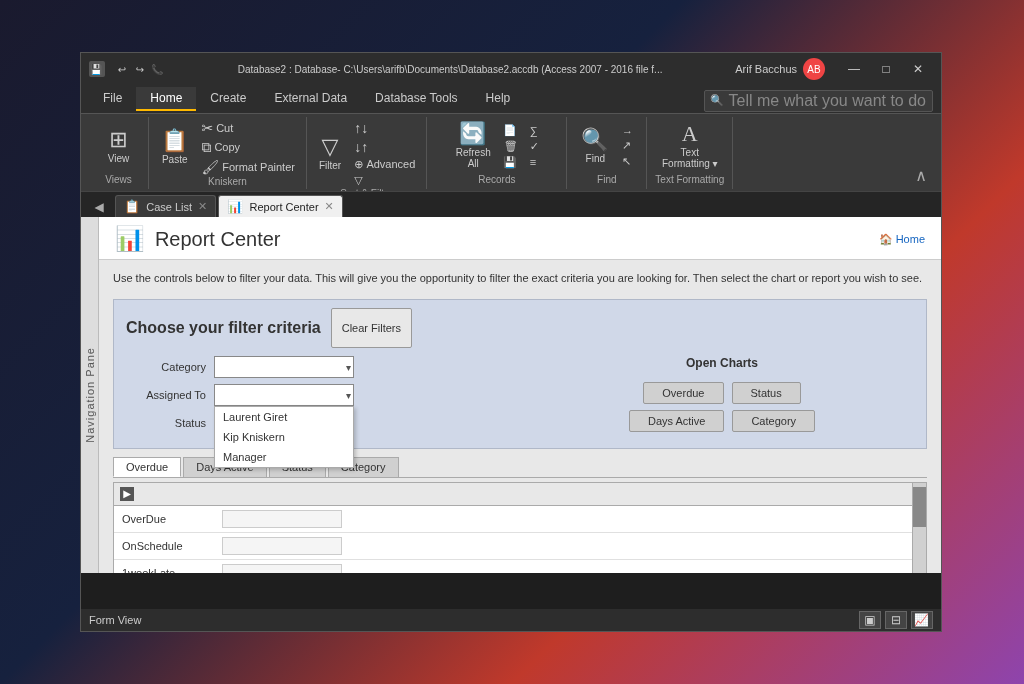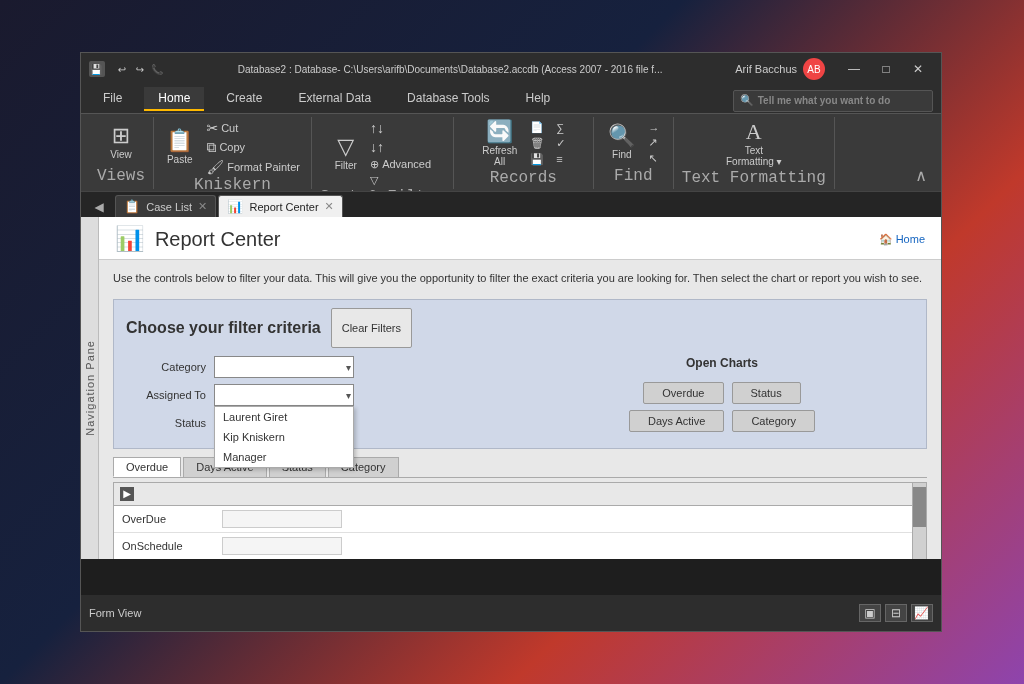--- a/index.html
+++ b/index.html
@@ -150,25 +150,24 @@
       display: flex;
       flex-direction: column;
       align-items: center;
       padding: 2px 8px;
       height: 72px;
       border-right: 1px solid #555;
       min-width: 60px;
     }
     .ribbon-group:last-child { border-right: none; }
     .ribbon-group-label {
-      font-size: 16px;
+      font-size: 10px;
       color: #aaa;
       margin-top: auto;
       padding-bottom: 2px;
-      font-family: Liberation Mono, monospace;
     }
     .ribbon-group-items {
       display: flex;
       gap: 6px;
       align-items: center;
       flex: 1;
     }
     .ribbon-item {
       display: flex;
       flex-direction: column;
@@ -543,21 +542,21 @@
       background: #888;
       margin-top: 4px;
     }
 
     
     .status-bar {
       height: 22px;
       background: #2d2d2d;
       display: flex;
       align-items: center;
-      padding: 18px 8px;
+      padding: 4px 8px;
       gap: 8px;
       flex-shrink: 0;
       margin-top: 36px;
     }
     .status-text {
       color: #ccc;
       font-size: 11px;
     }
     .status-icons {
       margin-left: auto;
@@ -595,30 +594,30 @@
       <div class="avatar">AB</div>
     </div>
     <div class="title-bar-actions">
       <span>—</span>
       <span>□</span>
       <span>✕</span>
     </div>
   </div>
 
   <div class="ribbon">
-    <div style="display:flex; align-items:center; padding: 0 8px; height: 28px; gap: 8px;">
+    <div style="display:flex; align-items:center; padding: 0 8px; height: 28px; gap: 0;">
       <div class="ribbon-tab">File</div>
       <div class="ribbon-tab active">Home</div>
       <div class="ribbon-tab">Create</div>
       <div class="ribbon-tab">External Data</div>
       <div class="ribbon-tab">Database Tools</div>
       <div class="ribbon-tab">Help</div>
       <div class="ribbon-search-bar" style="margin-left:auto;">
         <span>🔍</span>
-        <span style="color:#888;font-size:10px;font-weight:bold;">Tell me what you want to do</span>
+        <span style="color:#888;font-size:16px;">Tell me what you want to do</span>
       </div>
     </div>
 
     <div class="ribbon-content">
 
       <div class="ribbon-group">
         <div class="ribbon-group-items">
           <div class="ribbon-item">
             <div class="ribbon-item-icon">⊞</div>
             <div class="ribbon-item-label">View</div>

